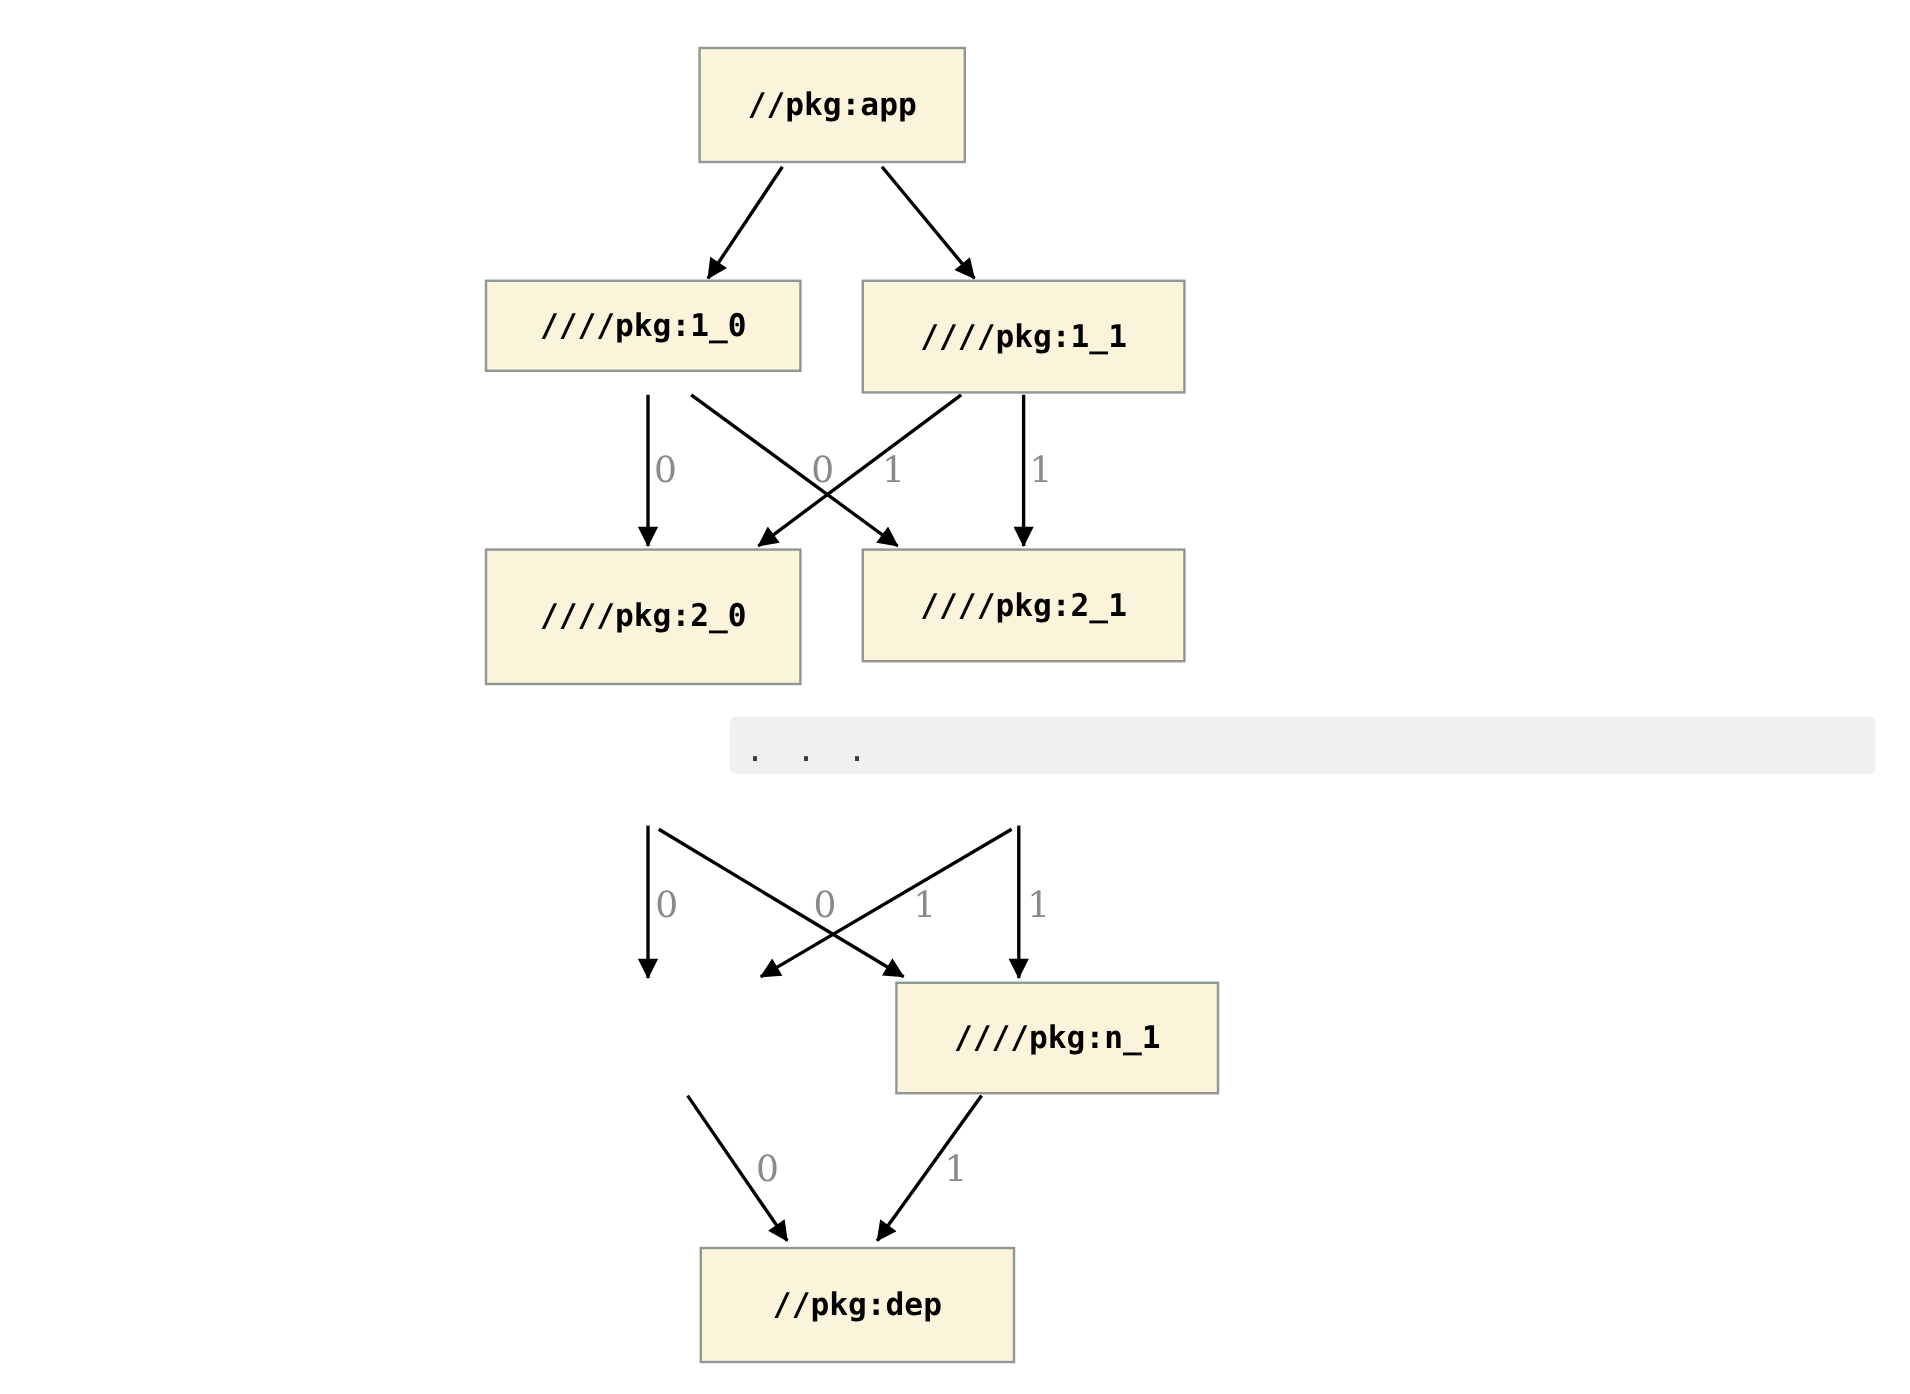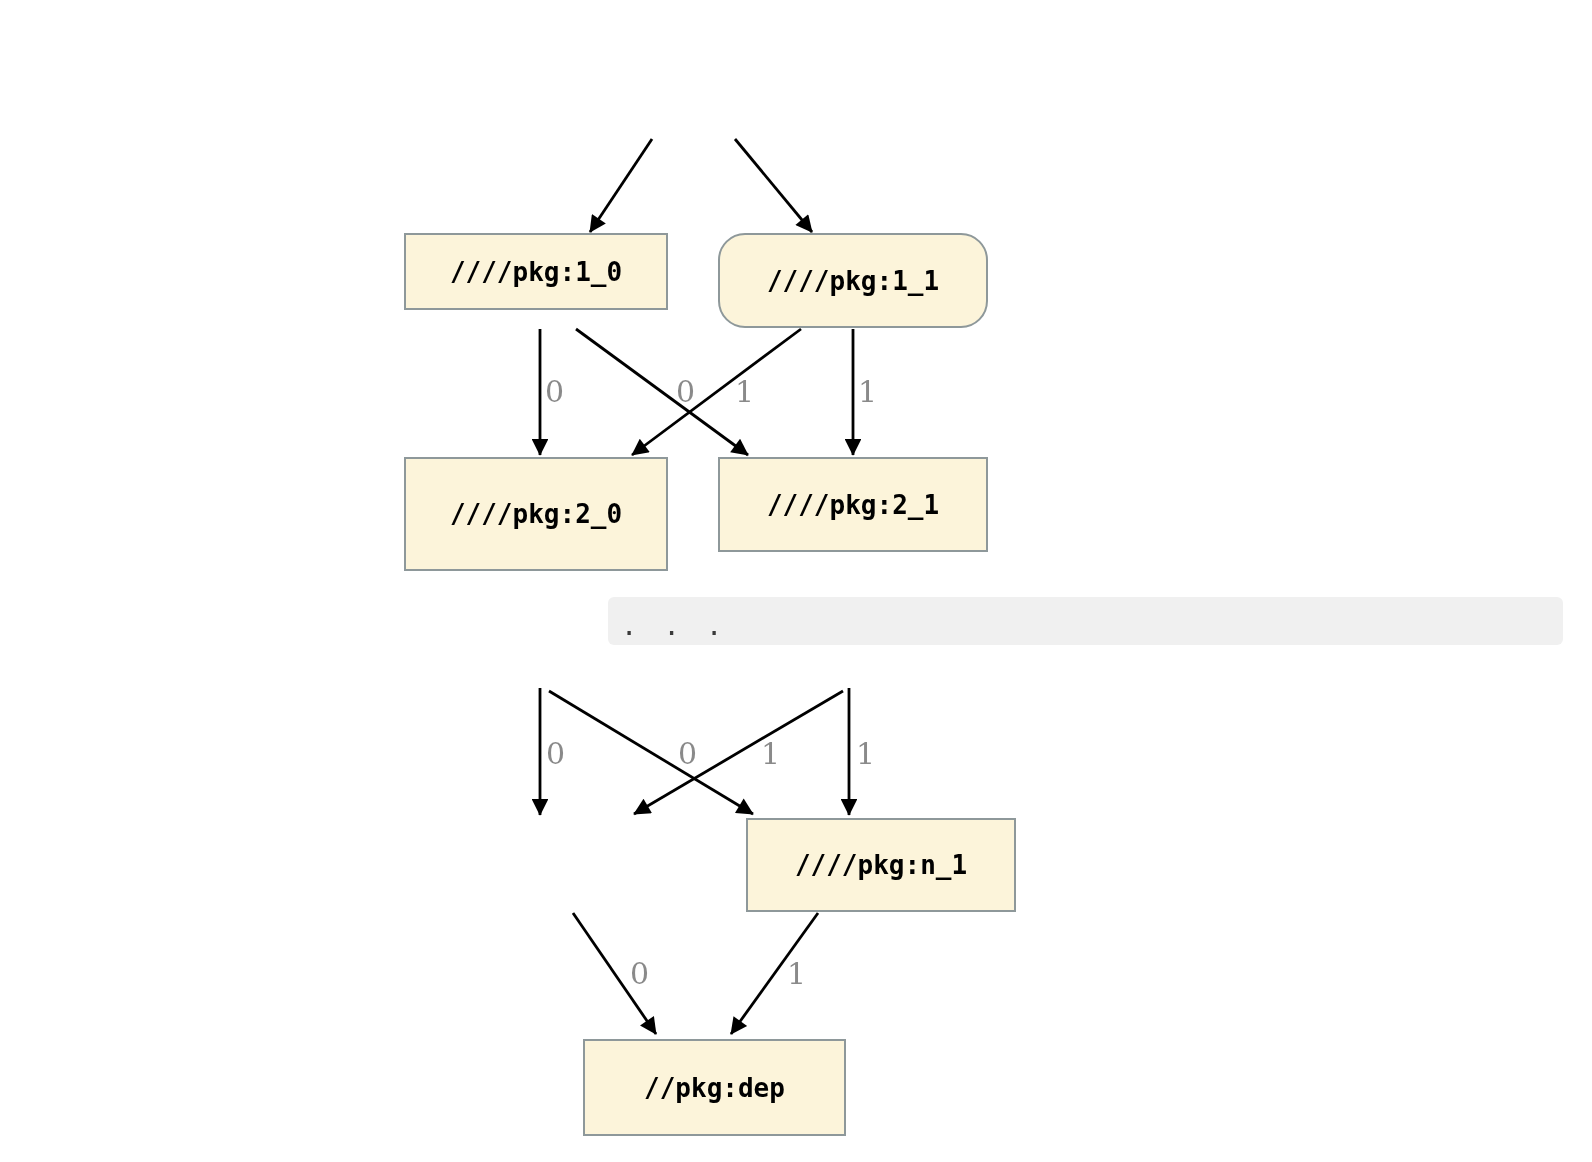--- a/index.html
+++ b/index.html
@@ -109,26 +109,29 @@
 
     <text class="elabel" x="546" y="764">0</text>
     <text class="elabel" x="678" y="764">0</text>
     <text class="elabel" x="761" y="764">1</text>
     <text class="elabel" x="856" y="764">1</text>
 
     <text class="elabel" x="630" y="984">0</text>
     <text class="elabel" x="787" y="984">1</text>
   </svg>
 
+  <div class="node" style="left:582px; top:39px; width:223px; height:97px;">
+    <span class="node-label">//pkg:app</span>
+  </div>
 
   <div class="node" style="left:404px; top:233px; width:264px; height:77px;">
     <span class="node-label">////pkg:1_0</span>
   </div>
 
-  <div class="node" style="left:718px; top:233px; width:270px; height:95px;border-radius:27px;">
+  <div class="node" style="left:718px; top:233px; width:270px; height:95px;">
     <span class="node-label">////pkg:1_1</span>
   </div>
 
   <div class="node" style="left:404px; top:457px; width:264px; height:114px;">
     <span class="node-label">////pkg:2_0</span>
   </div>
 
   <div class="node" style="left:718px; top:457px; width:270px; height:95px;">
     <span class="node-label">////pkg:2_1</span>
   </div>

